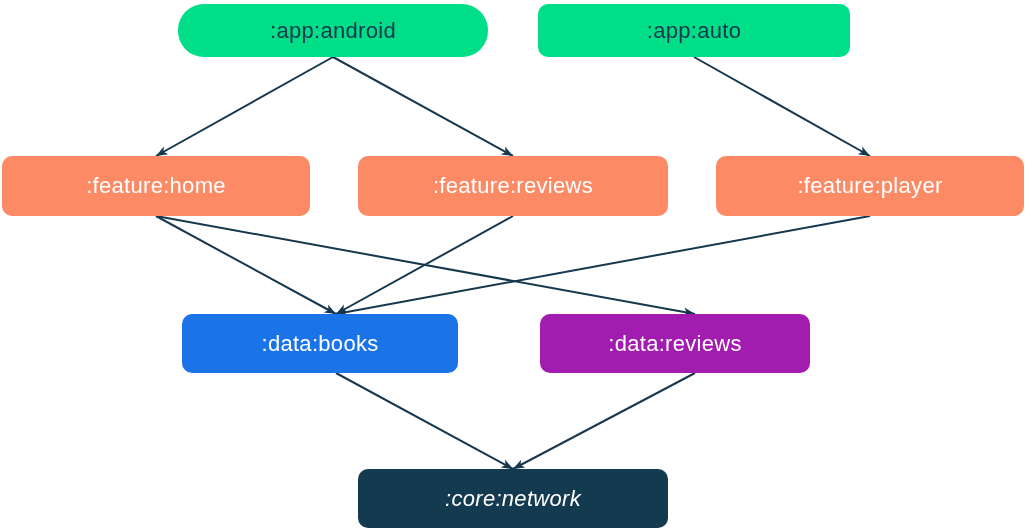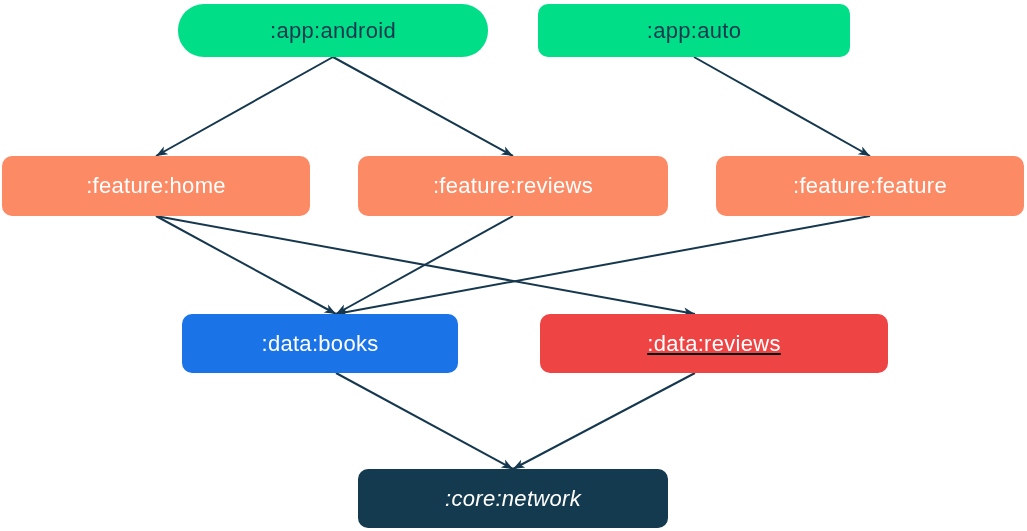--- a/index.html
+++ b/index.html
@@ -72,25 +72,25 @@
       <div class="node" style="left: 538px; top: 4px; width: 312px; height: 53px; background: rgb(0, 222, 135);">
         <span class="label" style="color: rgb(21, 56, 79); text-align: center;">:app:auto</span>
       </div>
       <div class="node" style="left: 2px; top: 156px; width: 308px; height: 60px; background: rgb(252, 138, 100);">
         <span class="label" style="color: rgb(255, 255, 255);">:feature:home</span>
       </div>
       <div class="node" style="left: 358px; top: 156px; width: 310px; height: 60px; background: rgb(252, 138, 100);">
         <span class="label" style="color: rgb(255, 255, 255);">:feature:reviews</span>
       </div>
       <div class="node" style="left: 716px; top: 156px; width: 308px; height: 60px; background: rgb(252, 138, 100);">
-        <span class="label" style="color: rgb(255, 255, 255);">:feature:feature</span>
+        <span class="label" style="color: rgb(255, 255, 255);">:feature:player</span>
       </div>
       <div class="node" style="left: 182px; top: 314px; width: 276px; height: 59px; background: rgb(27, 115, 232);">
         <span class="label" style="color: rgb(255, 255, 255);">:data:books</span>
       </div>
-      <div class="node" style="left: 540px; top: 314px; width: 348px; height: 59px; background: #ef4444; text-decoration: underline;">
+      <div class="node" style="left: 540px; top: 314px; width: 270px; height: 59px; background: #a21caf;">
         <span class="label" style="color: rgb(255, 255, 255);">:data:reviews</span>
       </div>
       <div class="node" style="left: 358px; top: 469px; width: 310px; height: 59px; background: rgb(20, 58, 80); font-style: italic;">
         <span class="label" style="color: rgb(255, 255, 255);">:core:network</span>
       </div>
     </div>
 </div>
 
 </body></html>

